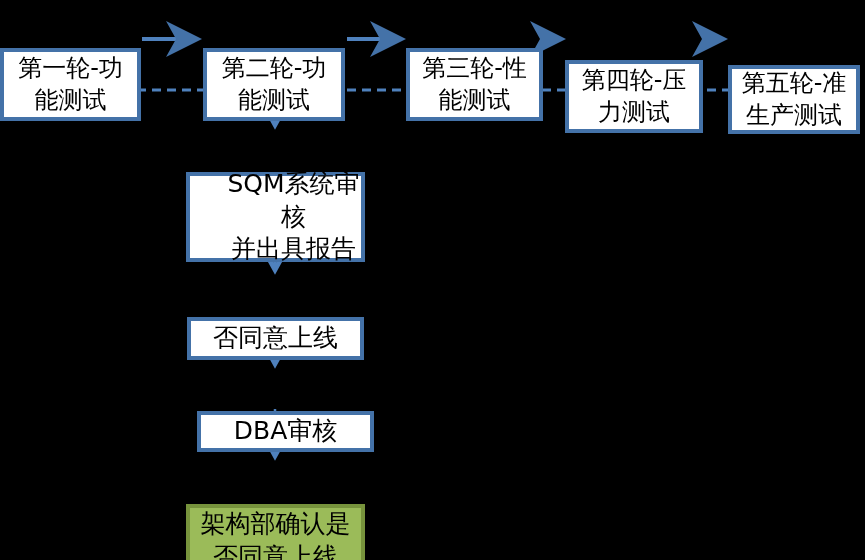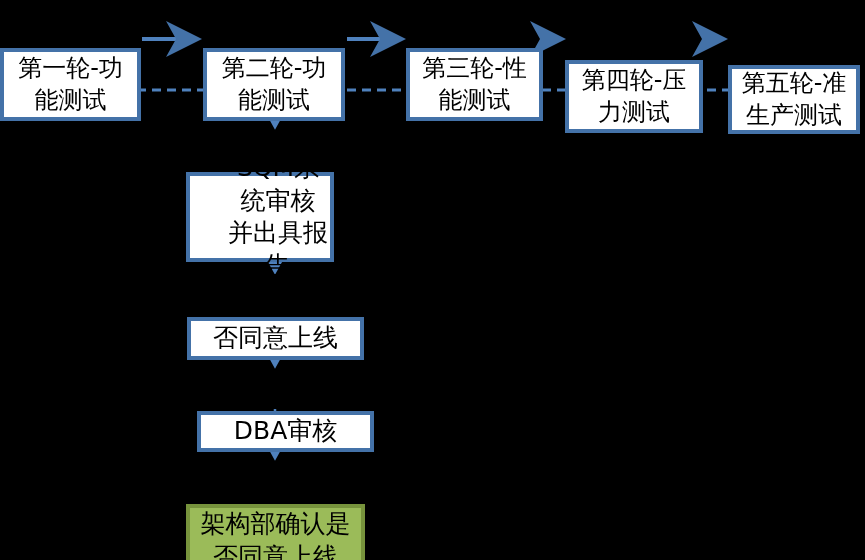--- a/index.html
+++ b/index.html
@@ -81,20 +81,20 @@
 能测试</div>
   <div class="node top-row" style="left:203px; top:4px; width:142px; height:73px;">第二轮-功
 能测试</div>
   <div class="node top-row" style="left:406px; top:4px; width:137px; height:73px;text-align:center;">第三轮-性
 能测试</div>
   <div class="node top-row" style="left:565px; top:16px; width:138px; height:73px;">第四轮-压
 力测试</div>
   <div class="node top-row" style="left:728px; top:21px; width:132px; height:69px;">第五轮-准
 生产测试</div>
 
-  <div class="node mid" style="left:186px; top:128px; width:148px; height:90px;padding-left:36px;">SQM系统审核
+  <div class="node mid" style="left:186px; top:128px; width:179px; height:90px;padding-left:36px;">SQM系统审核
 并出具报告</div>
   <div class="node mid" style="left:187px; top:273px; width:177px; height:43px;">否同意上线</div>
   <div class="node mid" style="left:197px; top:367px; width:177px; height:41px;">DBA审核</div>
   <div class="node mid highlight" style="left:186px; top:460px; width:179px; height:73px;">架构部确认是
 否同意上线</div>
 
 </div>
 
 </body></html>

